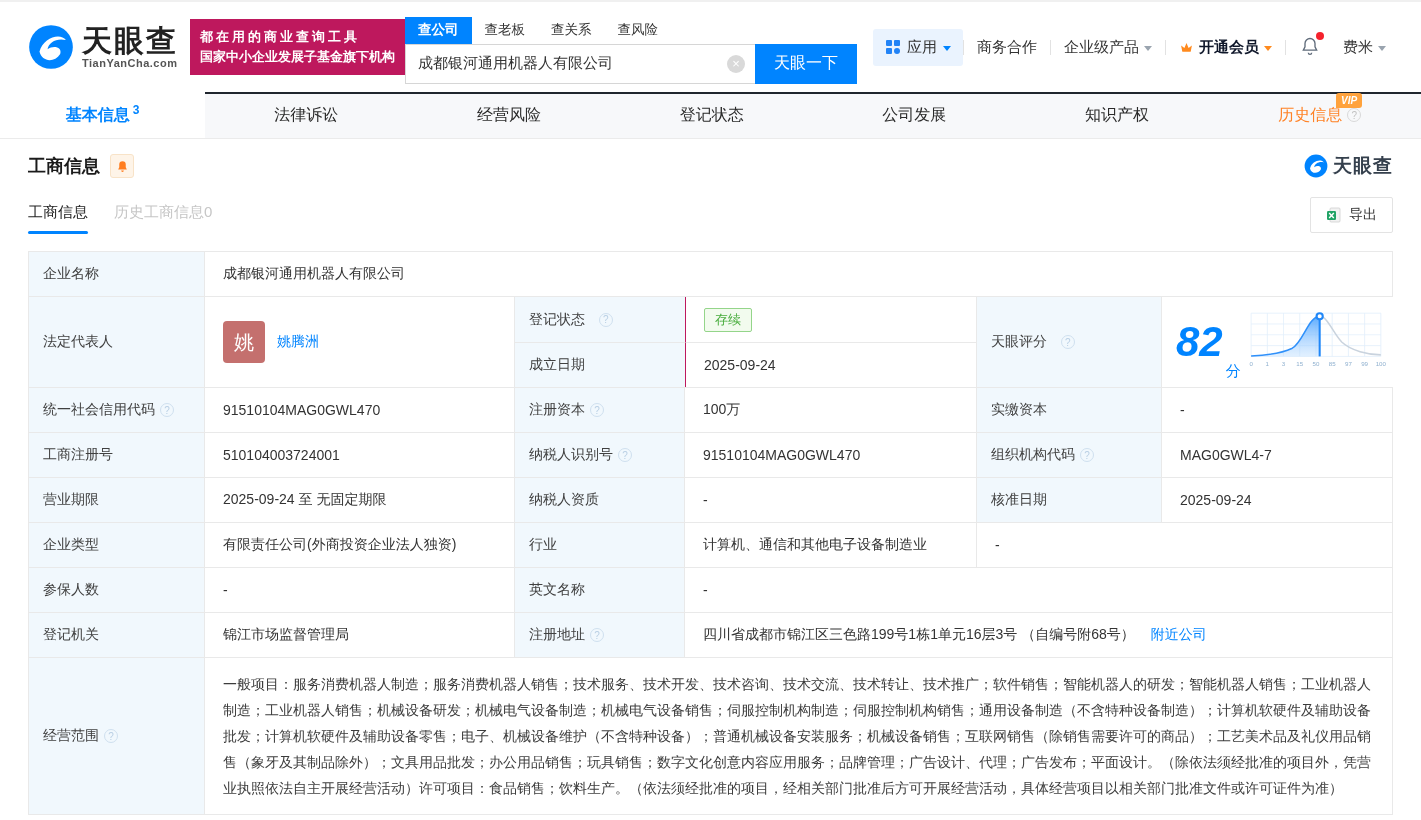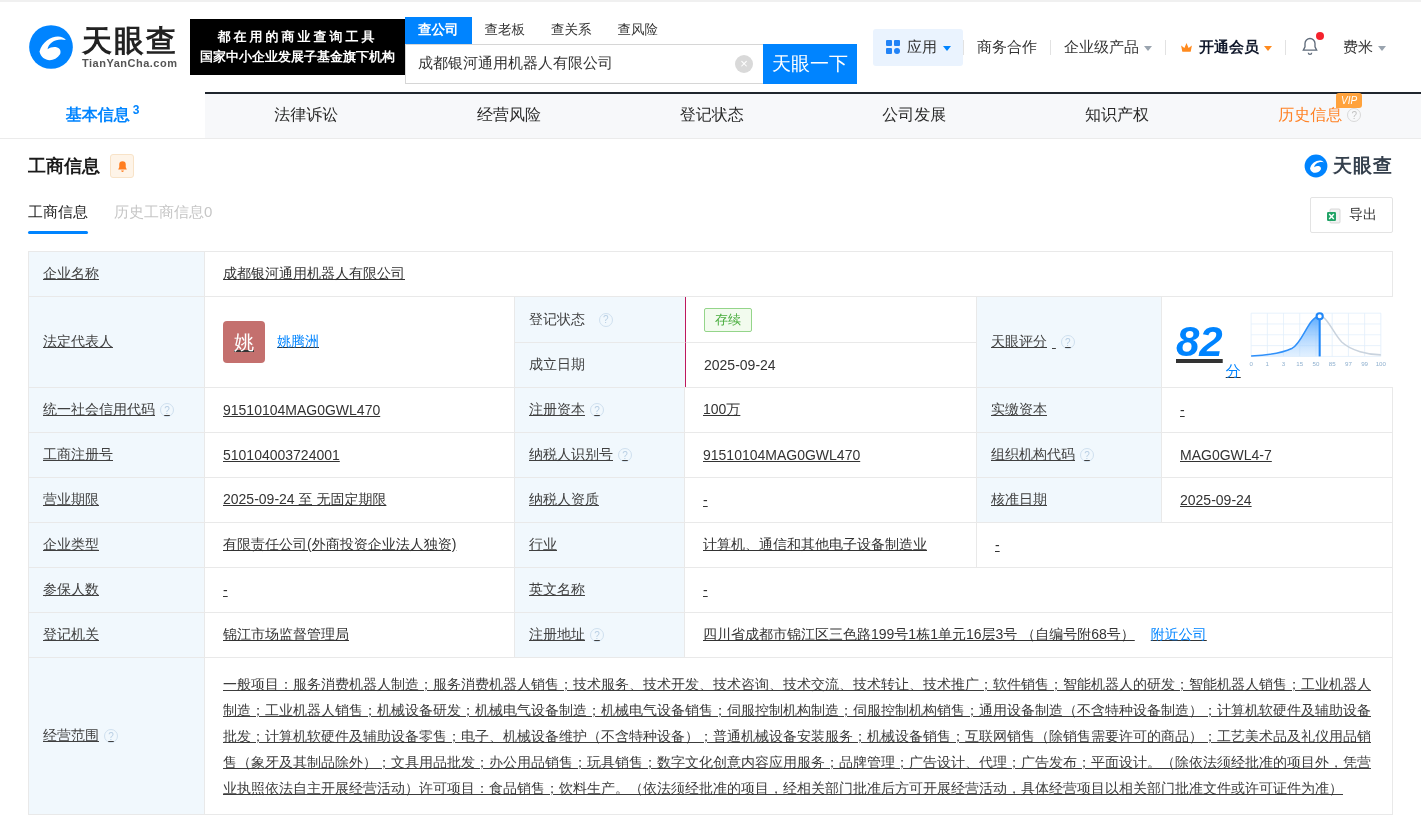--- a/index.html
+++ b/index.html
@@ -5,73 +5,73 @@
   * { margin:0; padding:0; box-sizing:border-box; }
   body { font-family:"Liberation Sans","DejaVu Sans",sans-serif; background:#fff; color:#333; }
   .page { width:1421px; height:820px; overflow:hidden; position:relative; background:#fff; }
 
   
   .topbar { height:92px; display:flex; align-items:center; padding:0 22px 0 28px; border-top:2px solid #f0f0f0; background:#fff; }
   .logo { display:flex; align-items:center; cursor:pointer; }
   .logo-txt { margin-left:8px; }
   .logo-title { font-size:30px; font-weight:700; color:#222; letter-spacing:2px; line-height:1.05; }
   .logo-sub { font-size:11px; font-weight:700; color:#555; letter-spacing:.5px; margin-top:1px; }
-  .slogan { margin-left:12px; background:#000000; color:#fff; padding:8px 10px; font-size:13px; font-weight:700; line-height:1.55;text-align:center; }
+  .slogan { margin-left:12px; background:#be185d; color:#fff; padding:8px 10px; font-size:13px; font-weight:700; line-height:1.55; }
   .slogan .l1 { letter-spacing:3px; }
   .search-area { width:452px; margin-top:6px; }
   .search-tabs { display:flex; font-size:13.5px; }
   .search-tabs .stab { padding:4px 13px 5px; color:#333; cursor:pointer; }
   .search-tabs .stab.active { background:#0084ff; color:#fff; font-weight:700; }
   .search-row { display:flex; }
   .input-wrap { position:relative; flex:1; }
   .input-wrap input { width:100%; height:40px; border:1px solid #d6d6d6; border-right:none; padding:0 34px 0 12px; font-size:15px; color:#333; outline:none; font-family:inherit; }
   .clear-ic { position:absolute; right:10px; top:11px; width:18px; height:18px; border-radius:50%; background:#d9d9d9; color:#fff; font-size:13px; line-height:17px; text-align:center; cursor:pointer; }
-  .search-btn { width:94px; height:40px; background:#0084ff; color:#fff; border:none; font-size:19px; cursor:pointer; font-family:Liberation Sans, sans-serif; }
+  .search-btn { width:102px; height:40px; background:#0084ff; color:#fff; border:none; font-size:16px; cursor:pointer; font-family:Liberation Sans, sans-serif; }
   .hdr-right { margin-left:auto; display:flex; align-items:center; font-size:15px; color:#333; white-space:nowrap; }
   .apps-btn { display:flex; align-items:center; gap:6px; background:#eaf3fe; border-radius:3px; padding:9px 12px; cursor:pointer; }
   .hdr-item { display:flex; align-items:center; gap:5px; cursor:pointer; padding:0 13px; }
   .hdr-div { width:1px; height:15px; background:#e2e2e2; }
   .vip-link { color:#0f172a; font-weight:700; }
   .caret { width:0; height:0; border-left:4px solid transparent; border-right:4px solid transparent; border-top:5px solid #9aa4af; margin-top:2px; }
   .caret.blue { border-top-color:#0084ff; }
   .caret.orange { border-top-color:#ff8a1e; }
   .bell-wrap { position:relative; padding:0 10px 0 14px; cursor:pointer; }
   .bell-dot { position:absolute; top:-4px; right:6px; width:8px; height:8px; border-radius:50%; background:#f5222d; }
 
   
   .main-tabs { height:47px; display:flex; background:#f7f8fa; border-bottom:1px solid #ebebeb; position:relative; font-size:16px; color:#2a2a2a; }
   .main-tabs::before { content:""; position:absolute; top:0; left:0; right:0; height:2px; background:#20262e; }
   .mtab { flex:1; display:flex; align-items:center; justify-content:center; cursor:pointer; position:relative; z-index:1; }
   .mtab.active { flex:0 0 205px; background:#fff; color:#0084ff; font-weight:700; z-index:2; }
   .mtab .cnt { font-size:12px; color:#0084ff; margin-left:3px; transform:translateY(-5px); }
   .tab-history { color:#ff8226; }
   .hist-wrap { position:relative; }
-  .vip-badge { position:absolute; top:-12px; right:-20px; background:#ffa23c; color:#fff; font-size:10px; font-weight:400; font-style:italic; padding:1px 5px; border-radius:3px 3px 3px 0; line-height:1.3; }
+  .vip-badge { position:absolute; top:-12px; right:-20px; background:#ffa23c; color:#fff; font-size:10px; font-weight:700; font-style:italic; padding:1px 5px; border-radius:3px 3px 3px 0; line-height:1.3; }
   .q { display:inline-flex; width:14px; height:14px; border:1px solid #cfe0ef; color:#b9cfe4; border-radius:50%; font-size:10px; align-items:center; justify-content:center; flex:0 0 14px; cursor:pointer; }
   .q.q-gray { border-color:#d9d9d9; color:#c2c2c2; margin-left:5px; }
 
   
   .sec-head { display:flex; align-items:center; padding:14px 28px 0; }
   .sec-title { font-size:18px; font-weight:700; color:#1b1b1b; }
   .sub-bell { margin-left:10px; width:24px; height:24px; background:#fef4e8; border:1px solid #f8e3c8; border-radius:3px; display:flex; align-items:center; justify-content:center; cursor:pointer; }
   .watermark { margin-left:auto; display:flex; align-items:center; gap:5px; }
   .watermark .wm-txt { font-size:19px; font-weight:700; color:#35404d; letter-spacing:1px; }
 
   
   .subtab-row { display:flex; align-items:center; padding:18px 28px 0; }
   .subtab { font-size:15px; color:#222; margin-right:26px; position:relative; padding-bottom:12px; cursor:pointer; }
   .subtab.active::after { content:""; position:absolute; left:0; right:0; bottom:0; height:3px; background:#0084ff; border-radius:2px; }
   .subtab.dim { color:#c6c6c6; }
-  .export-btn { margin-left:auto; display:flex; align-items:flex-end; gap:7px; border:1px solid #e3e3e3; background:#fff; border-radius:2px; padding:8px 15px; font-size:14px; color:#333; cursor:pointer; margin-bottom:6px; font-family:Liberation Sans, sans-serif; }
+  .export-btn { margin-left:auto; display:flex; align-items:center; gap:7px; border:1px solid #e3e3e3; background:#fff; border-radius:2px; padding:8px 15px; font-size:14px; color:#333; cursor:pointer; margin-bottom:6px; font-family:Liberation Sans, sans-serif; }
 
   
   .tbl { margin:12px 28px 0; border:1px solid #e9e9e9; font-size:14px; }
   .trow { display:grid; grid-template-columns:175px 310px 170px 292px 185px 1fr; border-top:1px solid #e9e9e9; }
   .trow:first-child { border-top:none; }
-  .c { display:flex; align-items:center; padding:0 14px; min-height:44px; border-left:1px solid #e9e9e9; background:#fff;text-decoration:underline; }
+  .c { display:flex; align-items:center; padding:0 14px; min-height:44px; border-left:1px solid #e9e9e9; background:#fff; }
   .c:first-child { border-left:none; }
   .lbl { background:#f1f8fd; color:#404040; gap:5px; }
   .span-rest { grid-column:2 / -1; padding-left:18px; }
   .val { padding-left:18px; }
   .h90 { min-height:90px; }
   .mid { grid-column:3 / 5; display:grid; grid-template-columns:170px 1fr; grid-template-rows:45px 45px; border-left:1px solid #e9e9e9; padding:0; }
   .mid .mc { display:flex; align-items:center; padding:0 14px; }
   .mid .mc.v { border-left:1px solid #be185d; padding-left:18px; }
   .mid .mc.bt { border-top:1px solid #e9e9e9; }
   .avatar { width:42px; height:42px; border-radius:4px; background:#c4706e; color:#fff; font-size:20px; display:flex; align-items:center; justify-content:center; margin-right:12px; cursor:pointer; }

